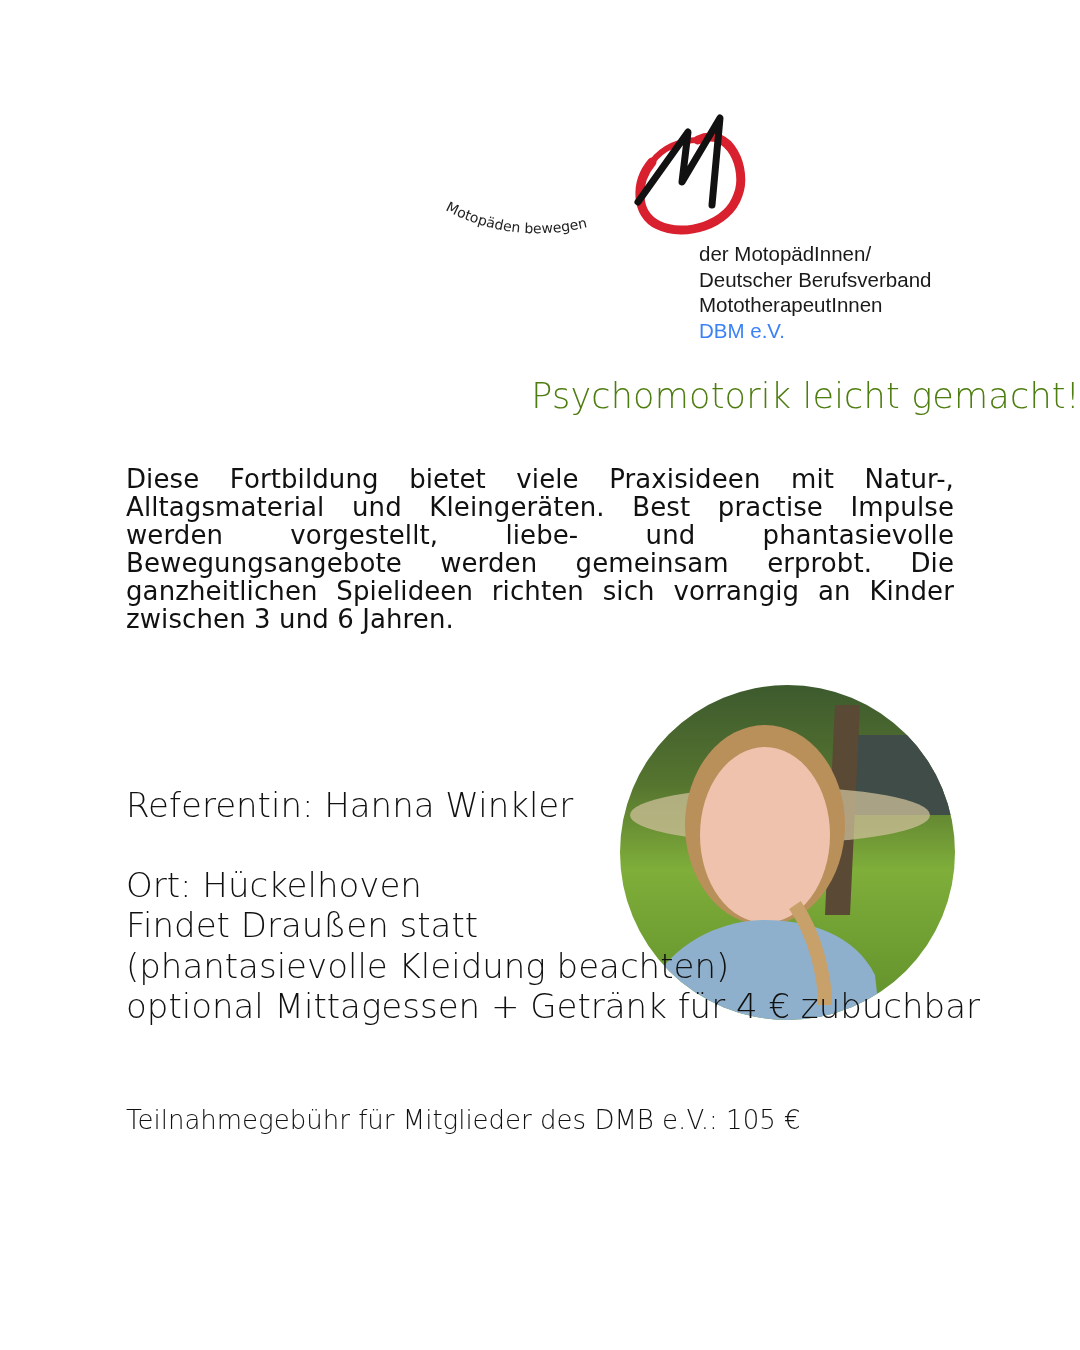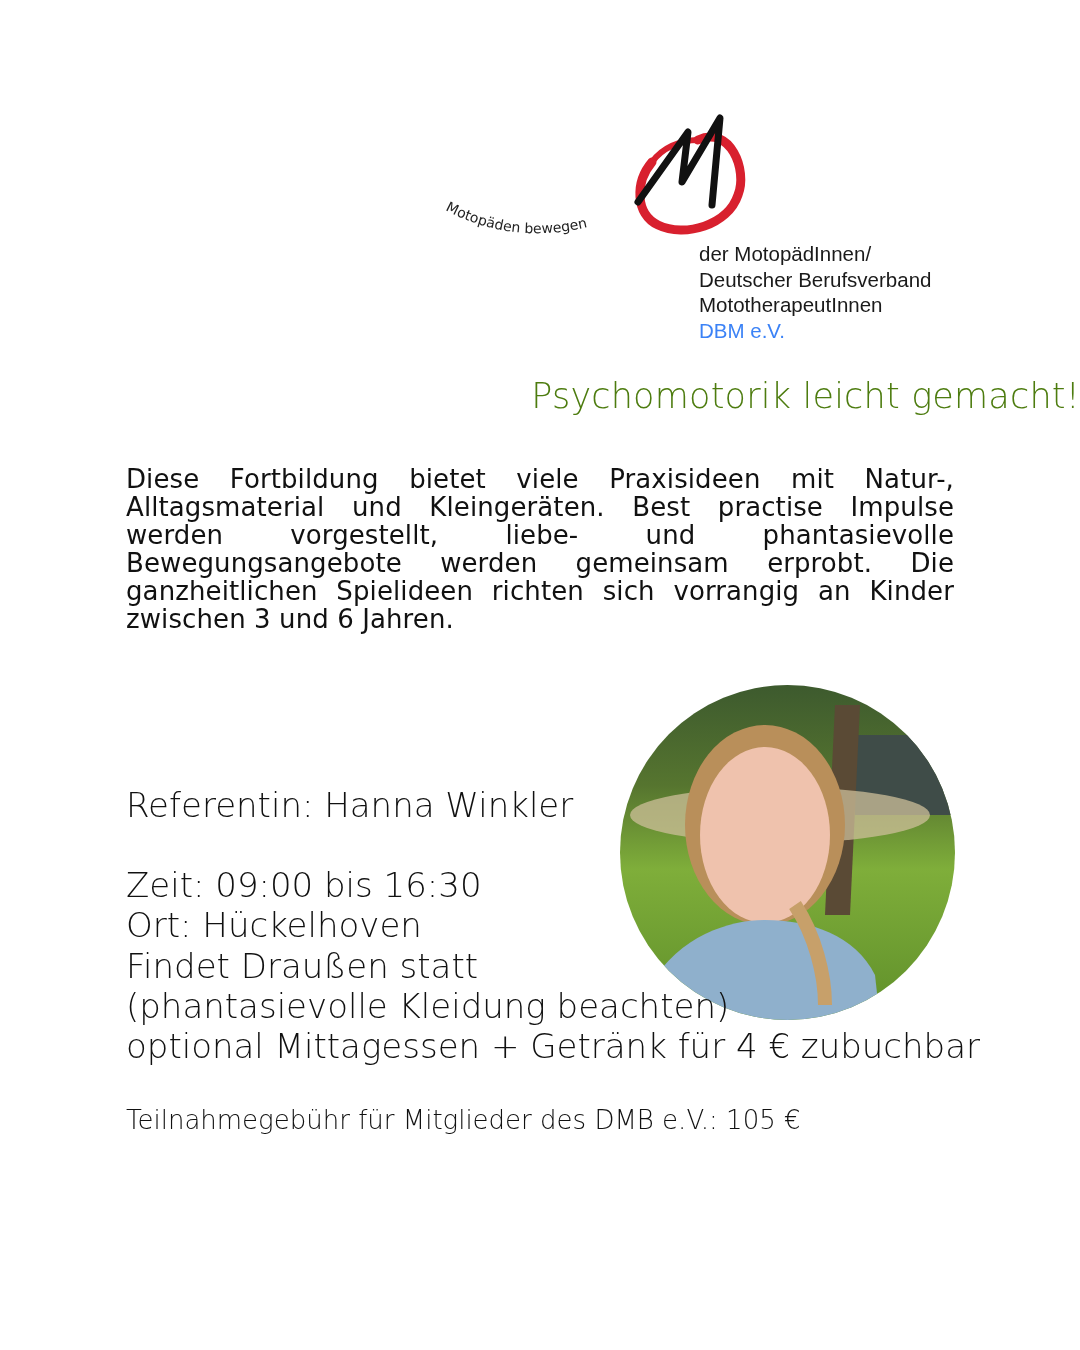--- a/index.html
+++ b/index.html
@@ -68,21 +68,20 @@
     <ellipse cx="145" cy="140" rx="80" ry="100" fill="#b98f5a"></ellipse>
     <ellipse cx="145" cy="150" rx="65" ry="88" fill="#efc2ad"></ellipse>
     <path d="M 30 300 C 60 250, 110 235, 145 235 C 190 235, 235 250, 255 290 L 260 335 L 20 335 Z" fill="#8fb0cc"></path>
     <path d="M 175 220 C 195 250, 205 290, 205 320" stroke="#c7a06a" stroke-width="14" fill="none"></path>
   </svg>
 </div>
 
 <div class="info">
   <div>Referentin: Hanna Winkler</div>
   <div class="gap"></div>
-  <div>Zeit: 09:00 bis 16:30</div>
   <div>Ort: Hückelhoven</div>
   <div>Findet Draußen statt</div>
   <div>(phantasievolle Kleidung beachten)</div>
   <div>optional Mittagessen + Getränk für 4 € zubuchbar</div>
 </div>
 
 <div class="fees">
   <div>Teilnahmegebühr für Mitglieder des DMB e.V.: 105 €</div>
 </div>
 

